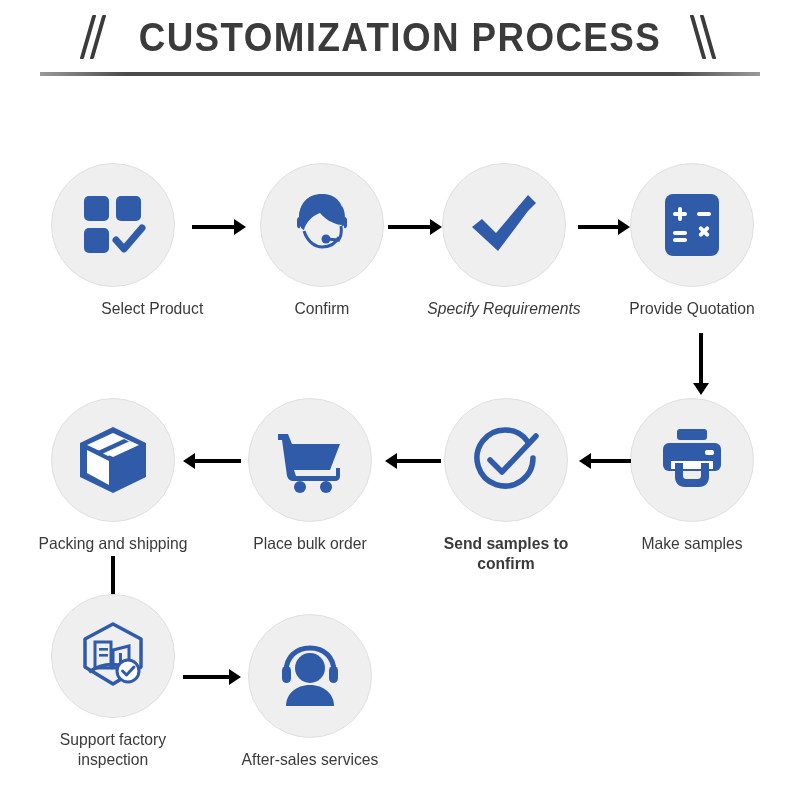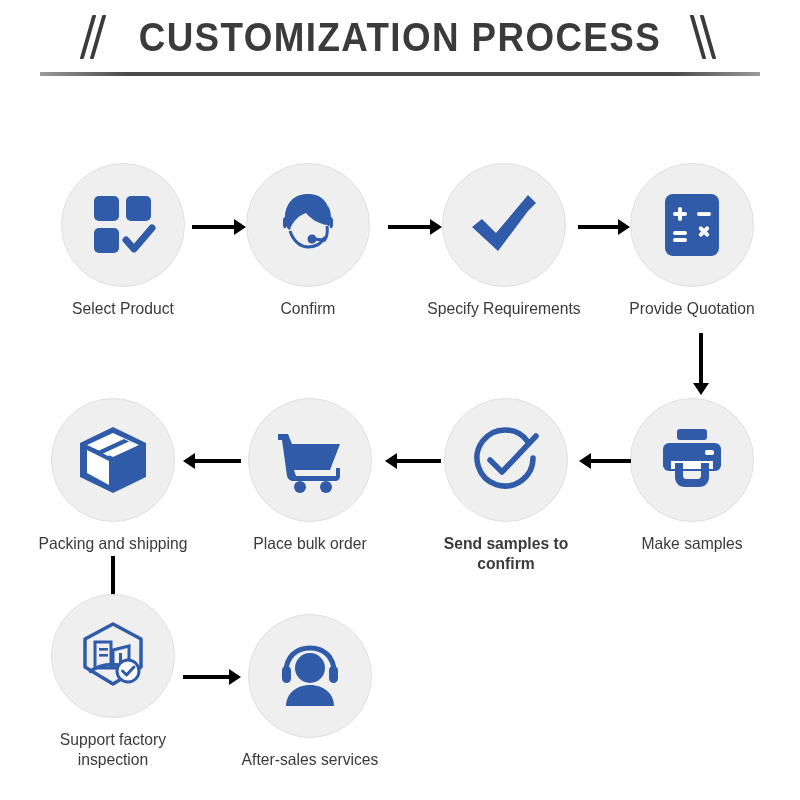--- a/index.html
+++ b/index.html
@@ -159,40 +159,40 @@
       </span>
     <span class="title-text">CUSTOMIZATION PROCESS</span>
     <span class="chev left">
         <i></i>
         <i></i>
       </span>
   </div>
   <div class="rule"></div>
 </div>
 
-<div class="step" style="left:28px; top:163px;">
+<div class="step" style="left:18px; top:163px;text-align:right;">
   <div class="bubble">
     <span>
       <svg width="70" height="70" viewBox="0 0 70 70">
         <rect x="6" y="6" width="25" height="25" rx="5" fill="#2F5BA8"></rect>
         <rect x="38" y="6" width="25" height="25" rx="5" fill="#2F5BA8"></rect>
         <rect x="6" y="38" width="25" height="25" rx="5" fill="#2F5BA8"></rect>
         <path d="M38 50 L46 59 L64 38" fill="none" stroke="#2F5BA8" stroke-width="7" stroke-linecap="round" stroke-linejoin="round"></path>
       </svg>
     </span>
   </div>
   <div class="step-label">Select Product</div>
 </div>
 
 <div class="arrow-h to-right" style="left:192px; top:218px; width:54px;">
   <div class="shaft"></div>
     <div class="head"></div>
 </div>
 
-<div class="step" style="left:213px; top:163px;">
+<div class="step" style="left:227px; top:163px;">
   <div class="bubble">
     <span>
       <svg width="72" height="72" viewBox="0 0 72 72">
         <path d="M36 6 C22 6 14 16 14 29 L14 38 C14 40 11 40 11 36 L11 31
                  C11 29 12 28 14 28 L14 29 C14 16 22 8 36 8 C50 8 58 16 58 29
                  L58 28 C60 28 61 29 61 31 L61 36 C61 40 58 40 58 38 L58 29
                  C58 16 50 6 36 6 Z" fill="#2F5BA8"></path>
         <path d="M36 5 C21 5 13 15 13 30 C13 36 15 40 18 41
                  C20 33 26 27 34 24 C39 30 47 35 55 36 C57 34 58 32 58 30
                  C58 15 51 5 36 5 Z" fill="#2F5BA8"></path>
@@ -206,21 +206,21 @@
     </span>
   </div>
   <div class="step-label">Confirm</div>
 </div>
 
 <div class="arrow-h to-right" style="left:388px; top:218px; width:54px;">
   <div class="shaft"></div>
     <div class="head"></div>
 </div>
 
-<div class="step" style="left:409px; top:163px;">
+<div class="step" style="left:409px; top:163px;font-style:italic;">
   <div class="bubble">
     <span>
       <svg width="76" height="76" viewBox="0 0 76 76">
         <path d="M6 40 L16 32 L30 46 L62 8 L70 16 L62 24 L32 64 Z" fill="#2F5BA8"></path>
       </svg>
     </span>
   </div>
   <div class="step-label">Specify Requirements</div>
 </div>
 

